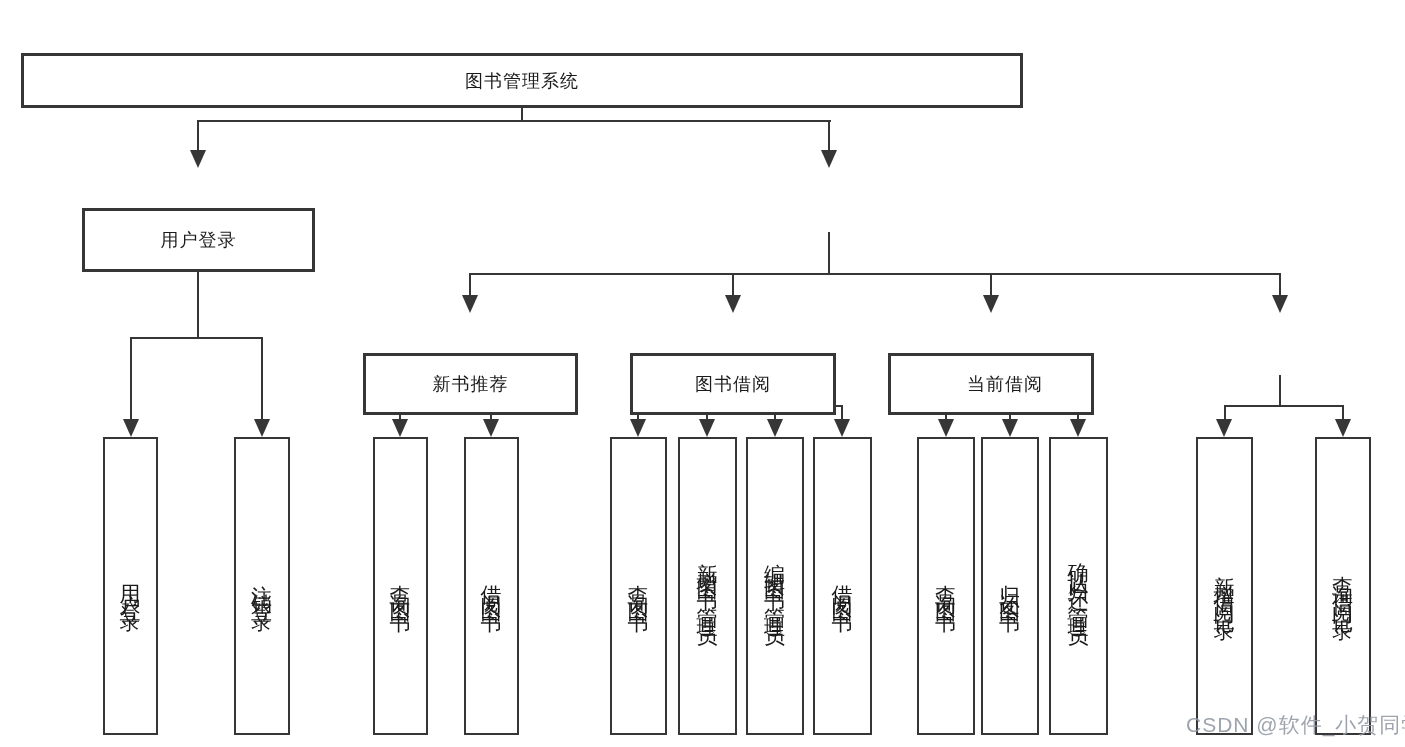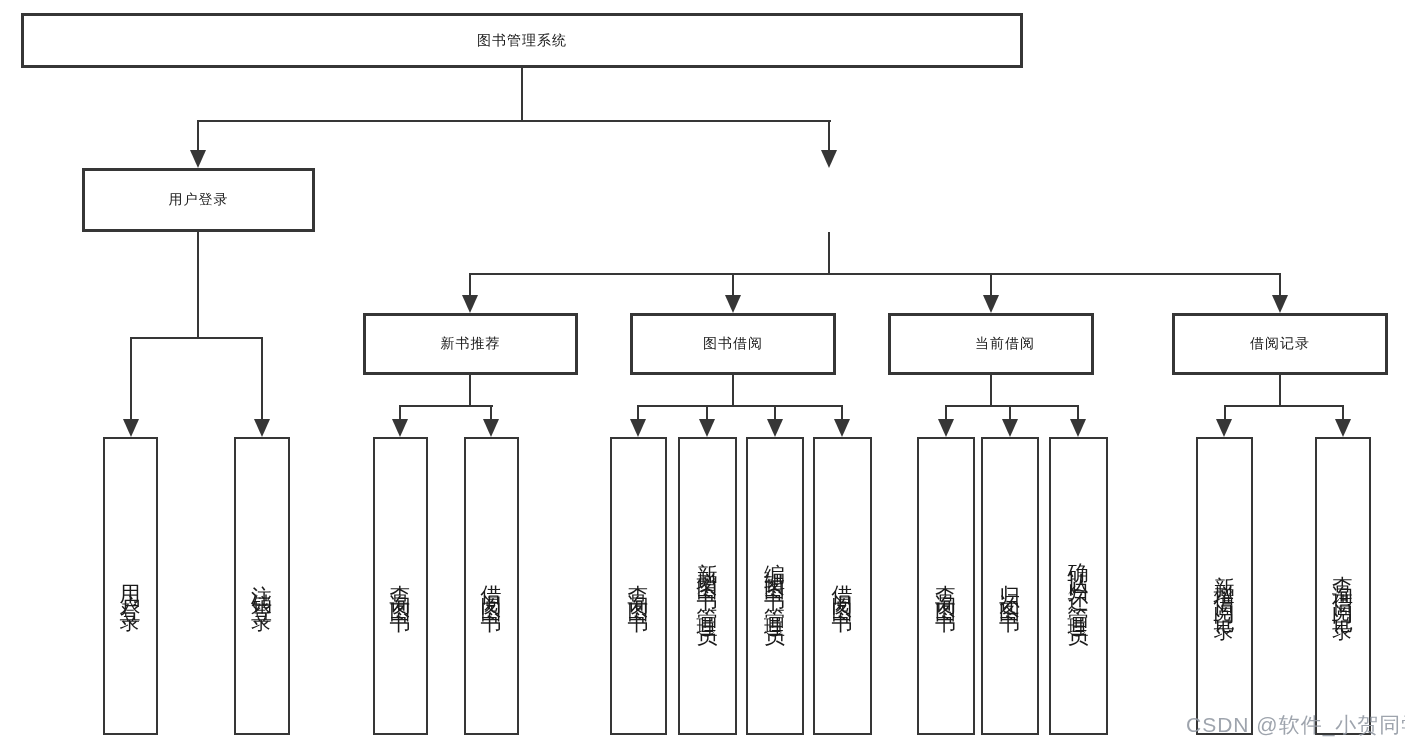--- a/index.html
+++ b/index.html
@@ -15,23 +15,24 @@
   .box {
     position: absolute;
     background: #ffffff;
     border: 3px solid #363636;
     display: flex;
     align-items: center;
     justify-content: center;
     color: #1a1a1a;
   }
   .box.h {
-    font-size: 14px;
+    font-size: 18px;
     letter-spacing: 1px;
     white-space: nowrap;
+    margin-top: 40px;
   }
   .box.v {
     border-width: 2px;
     writing-mode: vertical-rl;
     text-orientation: mixed;
     font-size: 21px;
     letter-spacing: 9px;
     line-height: 1;
   }
   .line {
@@ -120,21 +121,20 @@
   <div class="arrow" style="left:1216px;top:419px;"></div>
   <div class="arrow" style="left:1335px;top:419px;"></div>
 
   <div class="box h" style="left:21px;top:13px;width:1002px;height:55px;">图书管理系统</div>
 
   <div class="box h" style="left:82px;top:168px;width:233px;height:64px;">用户登录</div>
 
   <div class="box h" style="left:630px;top:313px;width:206px;height:62px;">图书借阅</div>
   <div class="box h" style="left:363px;top:313px;width:215px;height:62px;">新书推荐</div>
   <div class="box h" style="left:888px;top:313px;width:206px;height:62px;padding-left:28px;">当前借阅</div>
-  <div class="box h" style="left:1172px;top:313px;width:216px;height:62px;">借阅记录</div>
 
   <div class="box v" style="left:103px;top:437px;width:55px;height:298px;">用户登录</div>
   <div class="box v" style="left:234px;top:437px;width:56px;height:298px;">注销登录</div>
 
   <div class="box v" style="left:373px;top:437px;width:55px;height:298px;">查询图书</div>
   <div class="box v" style="left:464px;top:437px;width:55px;height:298px;">借阅图书</div>
 
   <div class="box v" style="left:610px;top:437px;width:57px;height:298px;">查询图书</div>
   <div class="box v" style="left:678px;top:437px;width:59px;height:298px;">新增图书（管理员）</div>
   <div class="box v" style="left:746px;top:437px;width:58px;height:298px;">编辑图书（管理员）</div>

